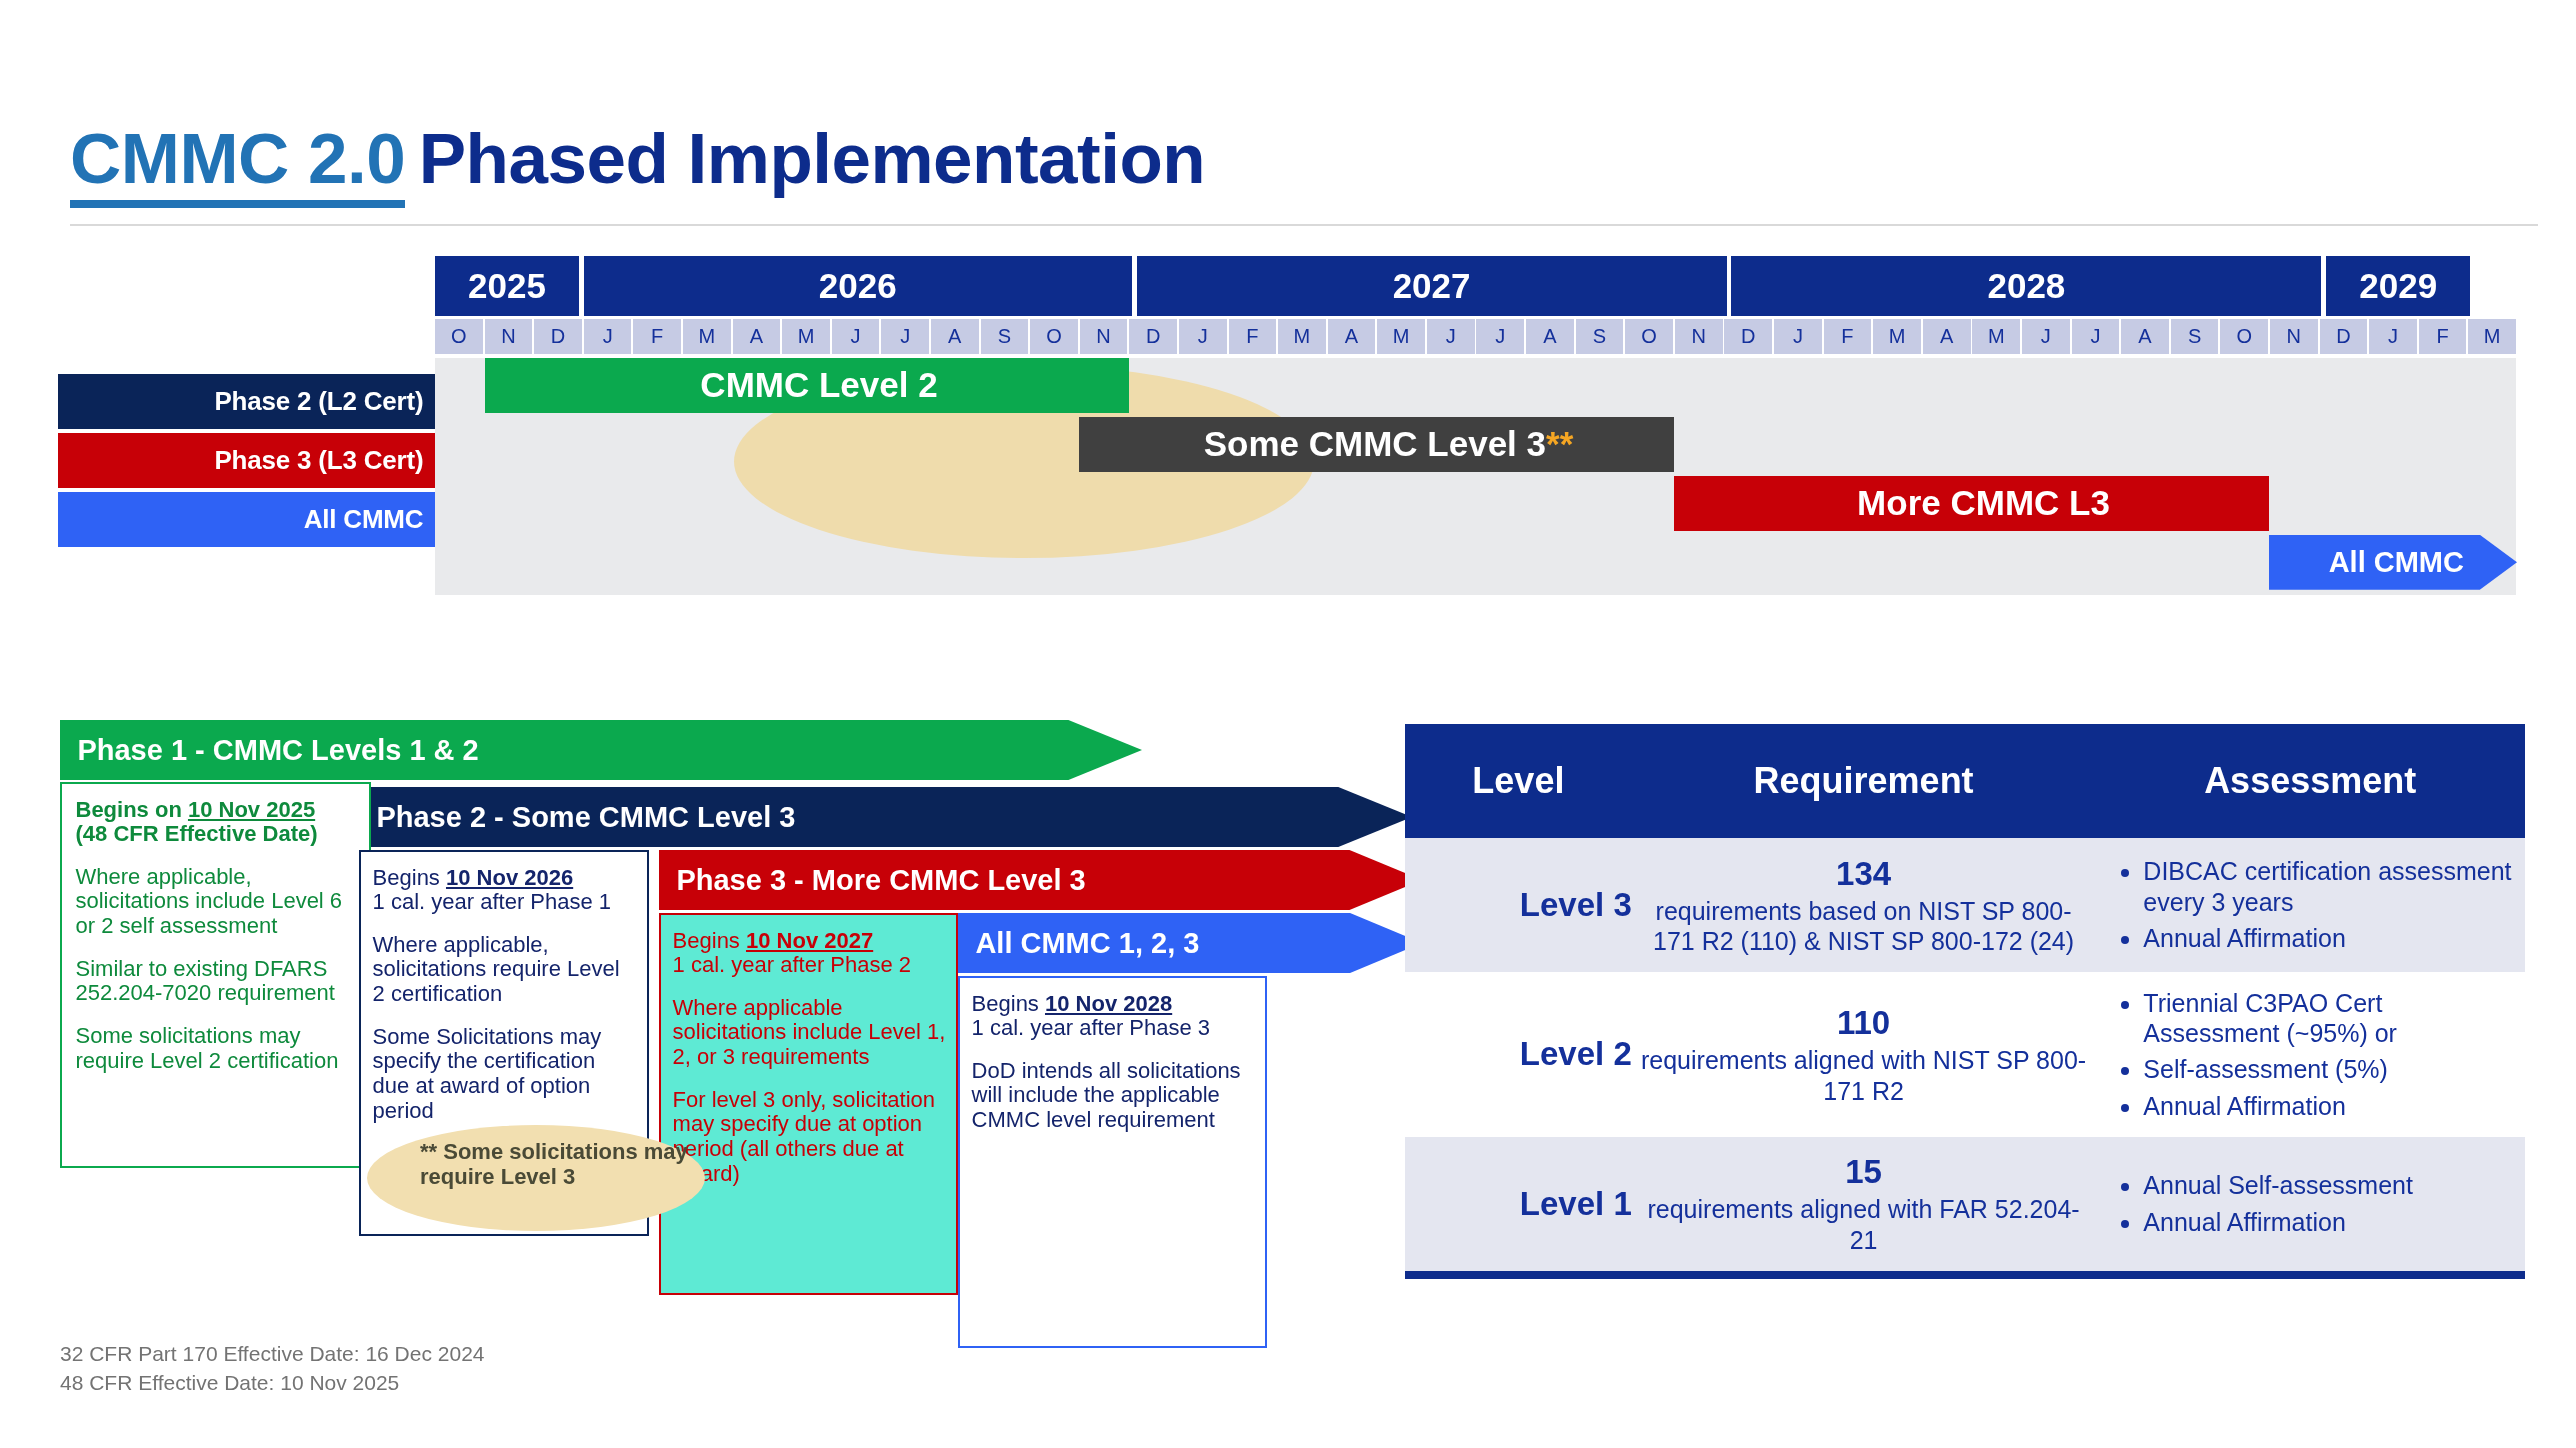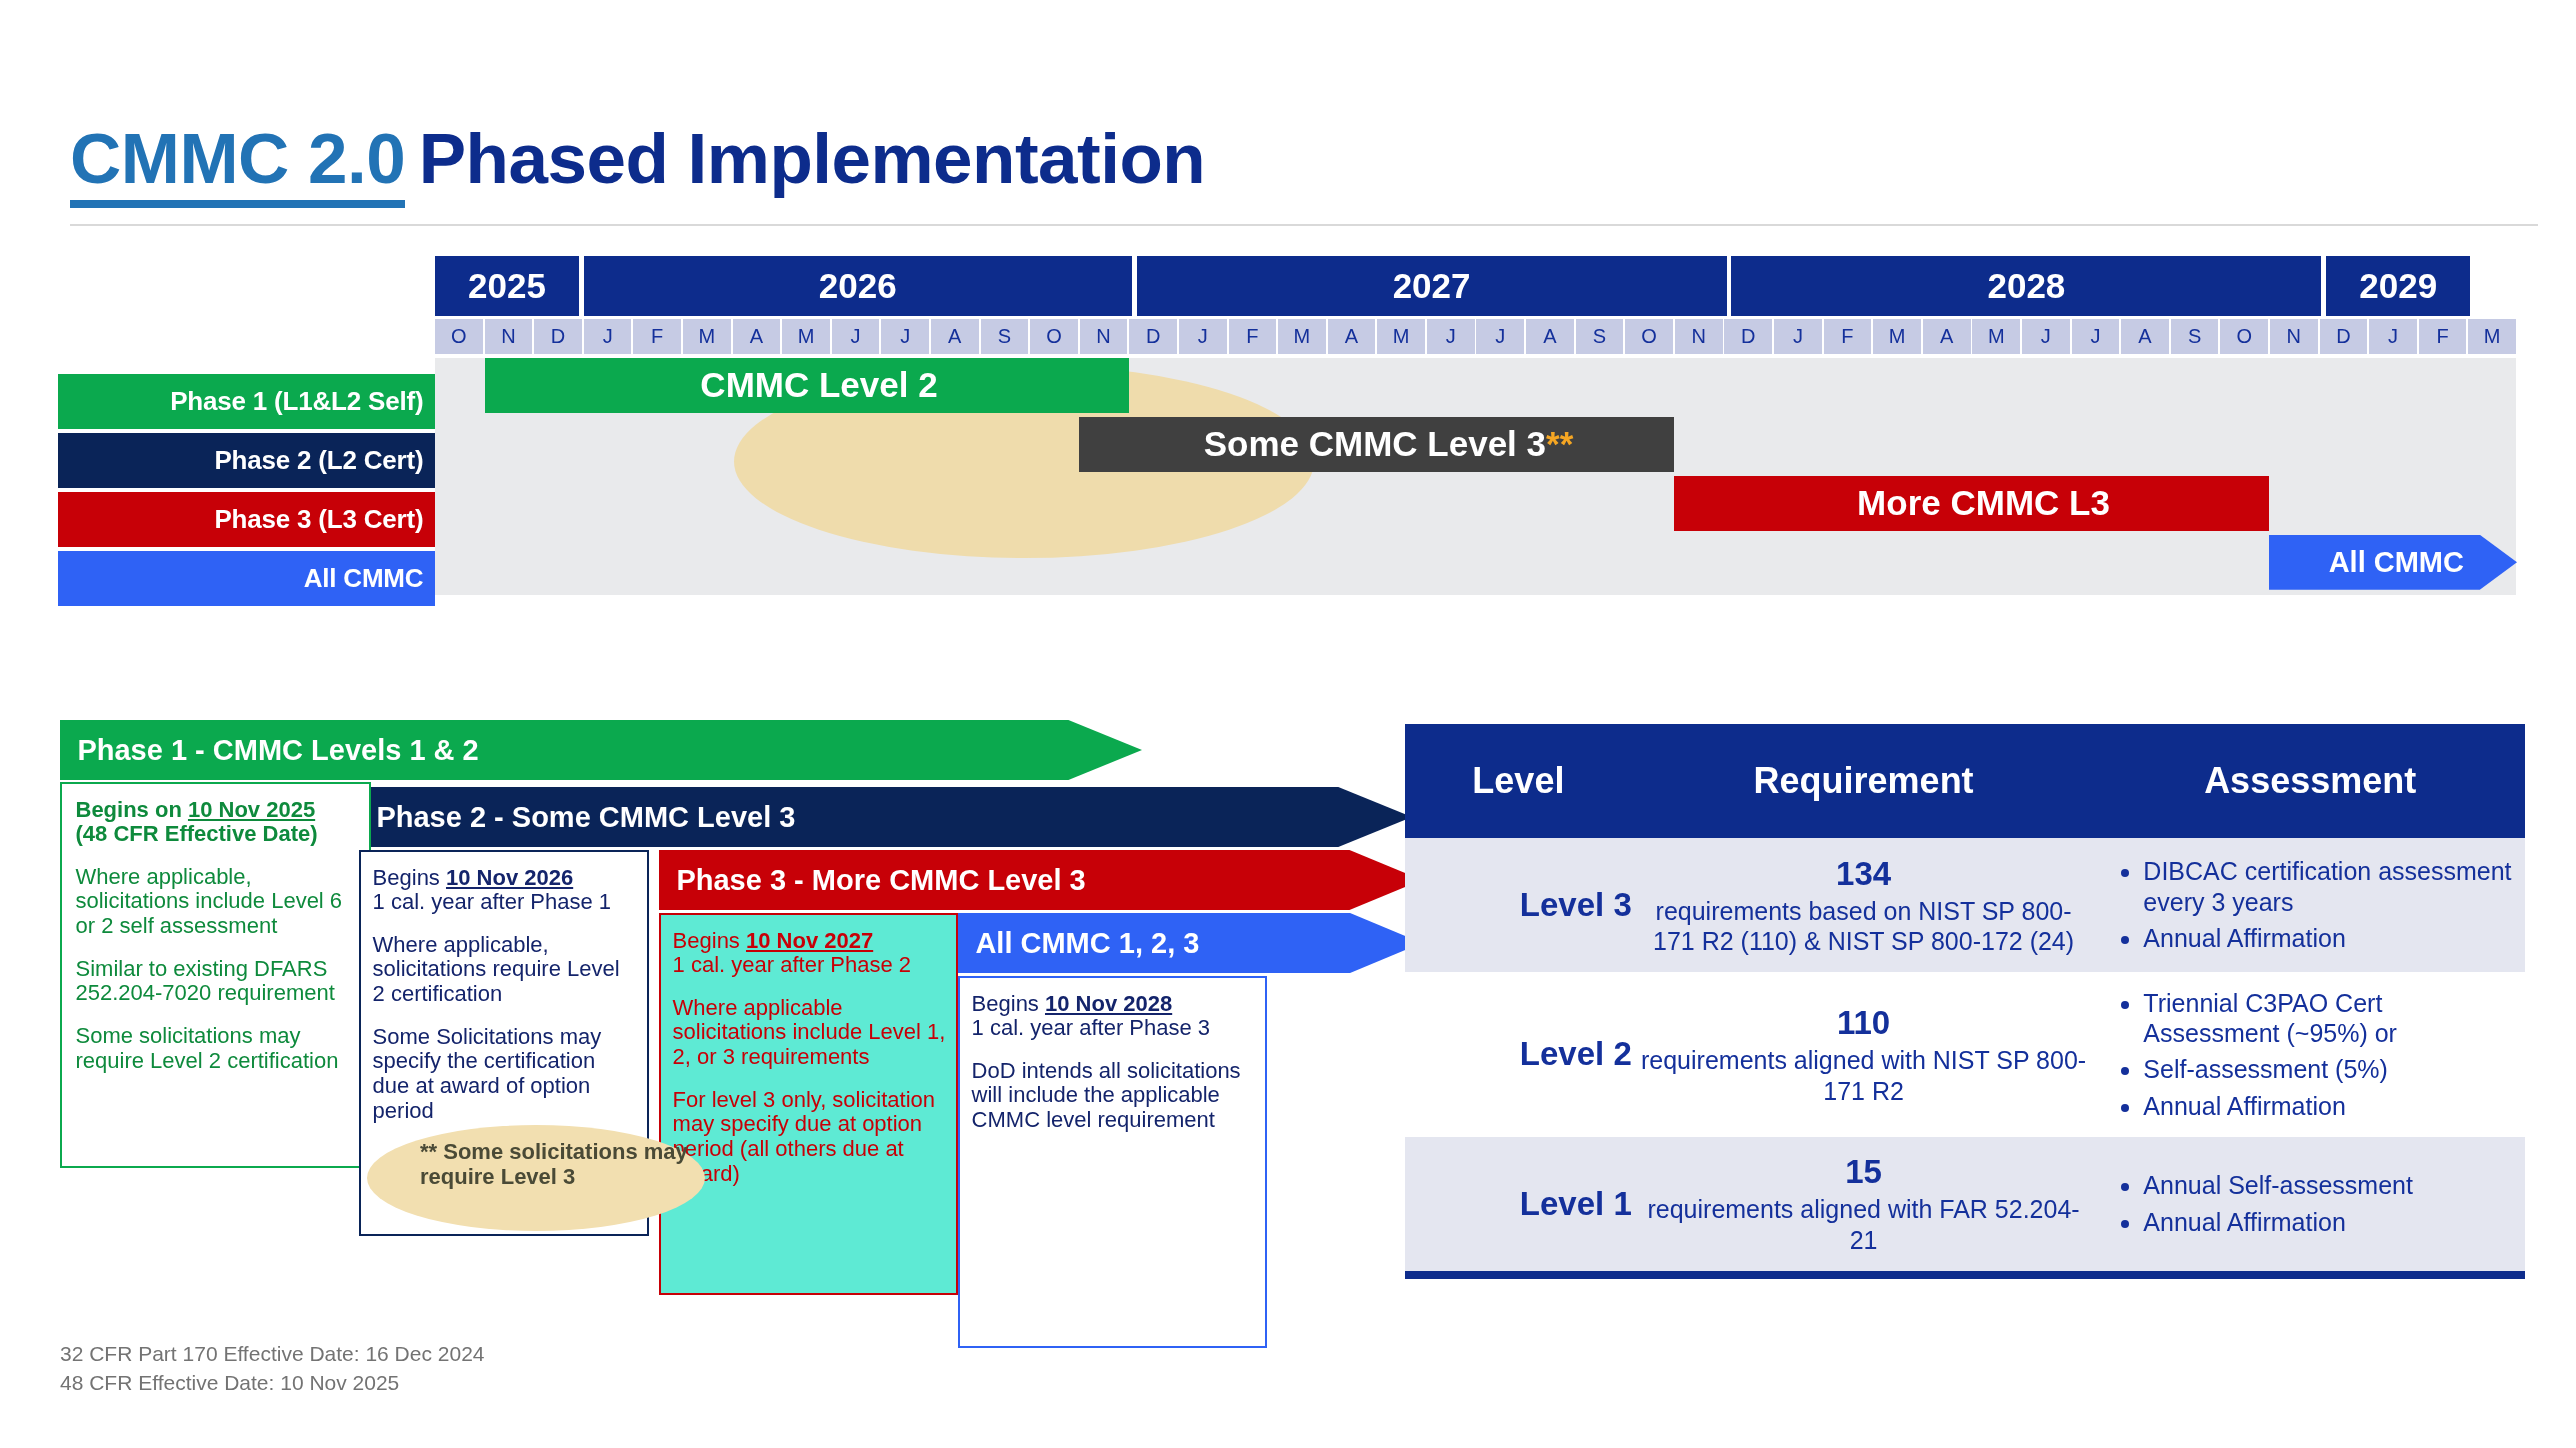--- a/index.html
+++ b/index.html
@@ -320,21 +320,20 @@
 <body>
 
 <div id="title-block">
   <span class="title-main title-accent">CMMC 2.0</span><span class="title-main">Phased Implementation</span>
 </div>
 <div id="title-rule"></div>
 
 <div id="timeline">
 
   <div id="phase-labels">
-      <div class="phase-label" style="background: rgb(11, 169, 78);">Phase 1 (L1&amp;L2 Self)</div>
       <div class="phase-label" style="background: rgb(10, 36, 88);">Phase 2 (L2 Cert)</div>
       <div class="phase-label" style="background: rgb(199, 0, 7);">Phase 3 (L3 Cert)</div>
       <div class="phase-label" style="background: rgb(47, 98, 245);">All CMMC</div>
     </div>
 
   <div id="grid-area">
     <div id="years-row">
         <div class="year-cell" style="width: 144px;">2025</div>
         <div class="year-cell" style="width: 548px;">2026</div>
         <div class="year-cell" style="width: 590px;">2027</div>

